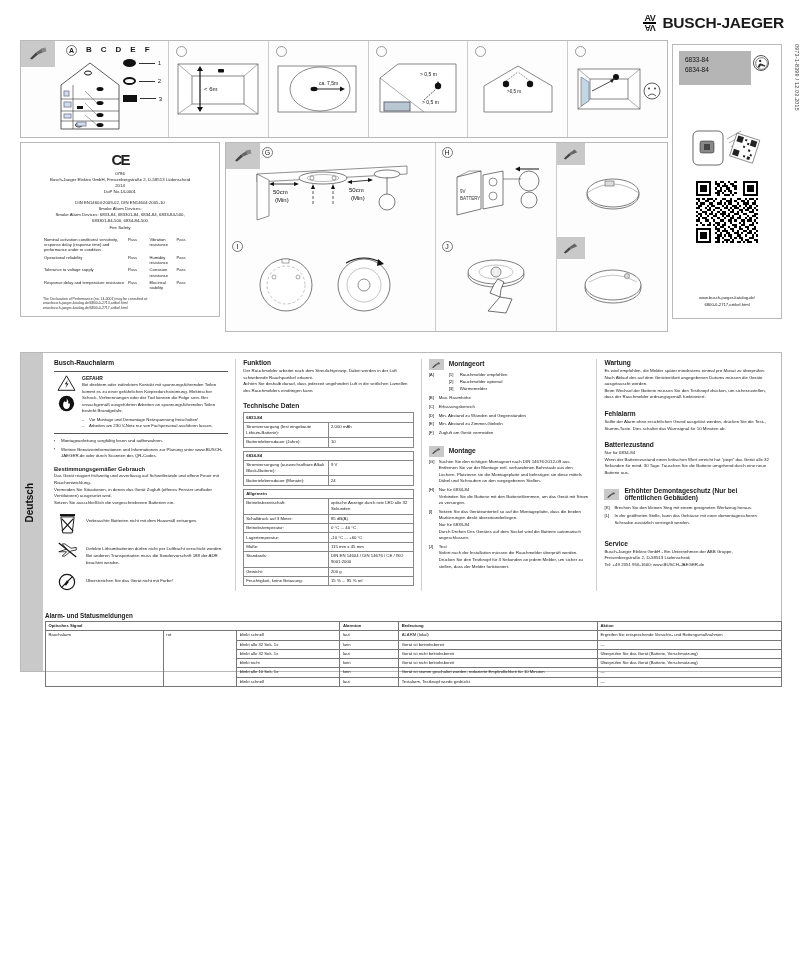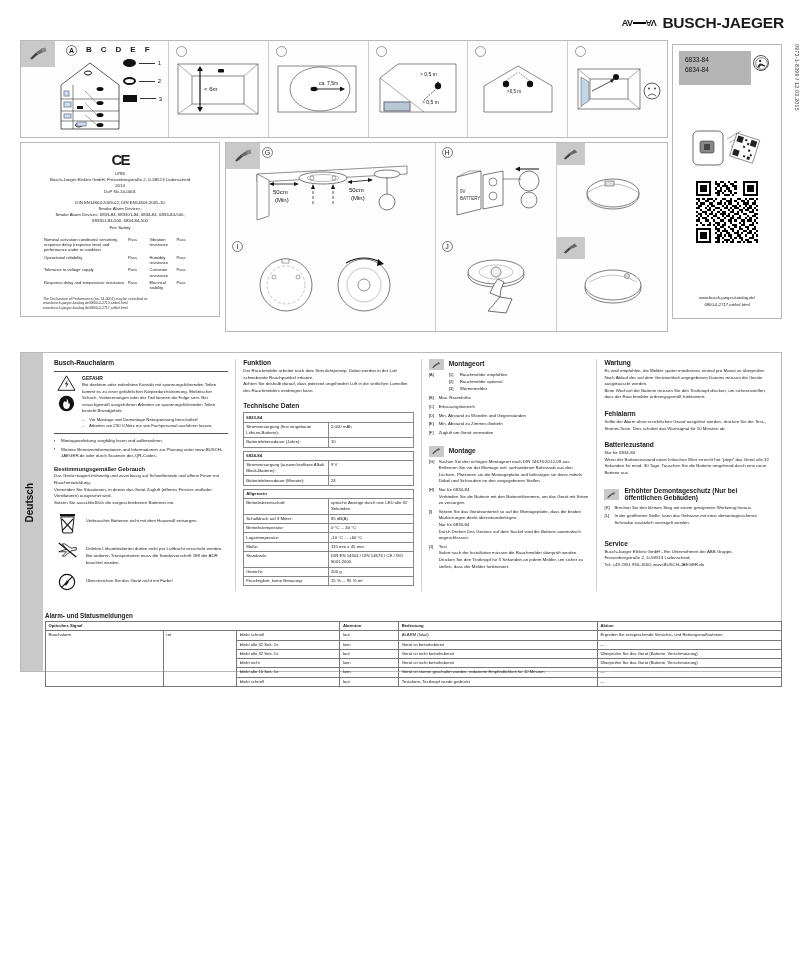--- a/index.html
+++ b/index.html
@@ -11,21 +11,21 @@
     position: relative;
     overflow: hidden;
   }
 
   
   .brand-header {
     position: absolute; top: 14px; right: 18px;
     display: flex; align-items: center; gap: 6px;
   }
   .brand-mark {
-    display: flex; flex-direction: row; align-items: center;
+    display: flex; flex-direction: column; align-items: center;
     font-size: 9px; font-weight: bold; line-height: 6px; letter-spacing: -0.5px;
   }
   .brand-mark .bm-top { font-size: 9px; }
   .brand-mark .bm-bar { width: 13px; height: 1.6px; background: #000; margin: 1px 0; }
   .brand-mark .bm-bot { font-size: 9px; transform: scaleY(-1); }
   .brand-name { font-size: 15.5px; font-weight: bold; letter-spacing: -0.2px; }
 
   .side-code {
     position: absolute; right: 2px; top: 44px;
     font-size: 5.2px; color: #333;

